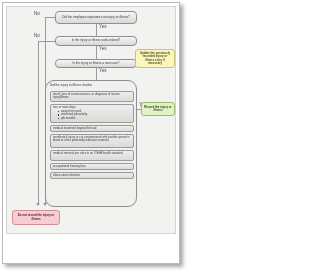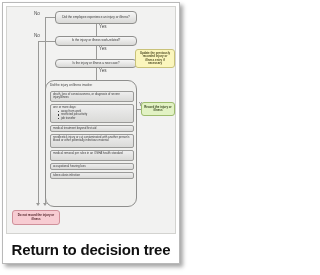--- a/index.html
+++ b/index.html
@@ -235,17 +235,14 @@
     <div class="abs lbl" style="left:132px; top:96px;">Yes</div>
     <div class="abs note note-green" style="left:134px; top:95px; width:34px; height:14px;">Record the injury or illness</div>
 
     <div class="abs arrow-down" style="left:29px; top:196px;"></div>
     <div class="abs arrow-down" style="left:36px; top:196px;"></div>
 
     <div class="abs note note-pink" style="left:5px; top:203px; width:48px; height:15px;">Do not record the injury or illness</div>
 
   </div>
 
-  <div id="caption">
-    <span id="caption-text">Return to decision tree</span>
-  </div>
 
 </div>
 
 </body></html>

